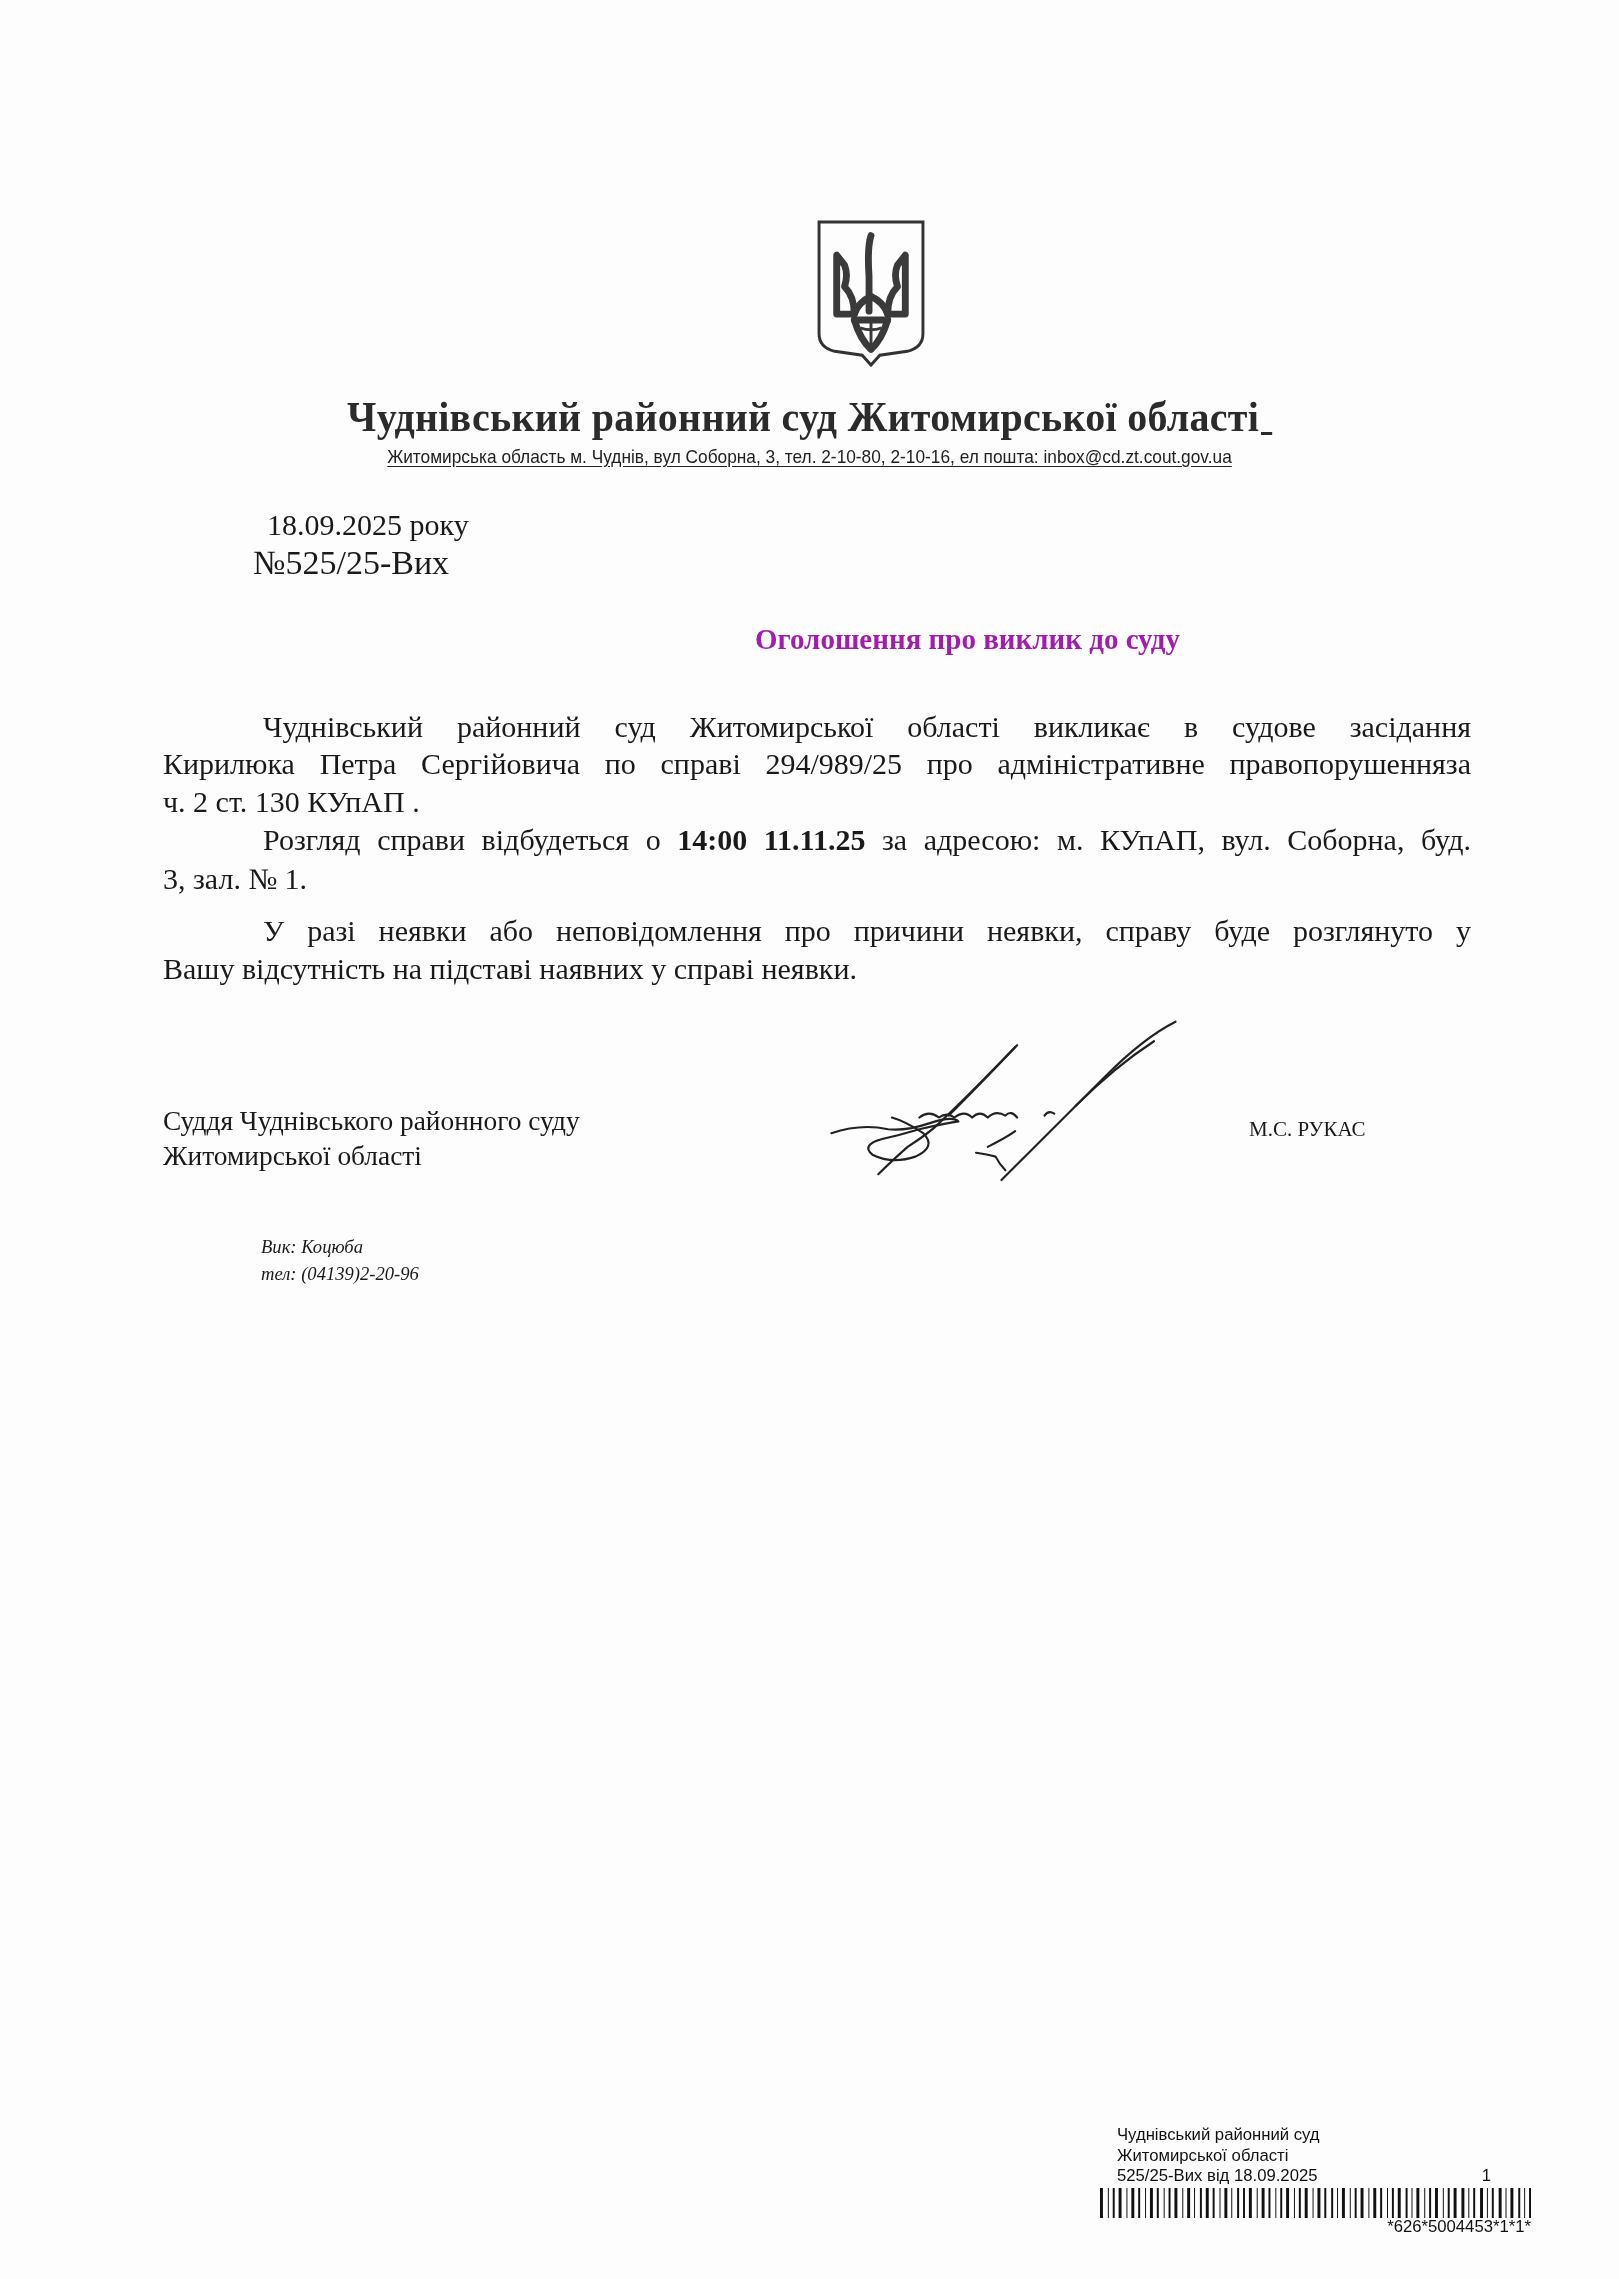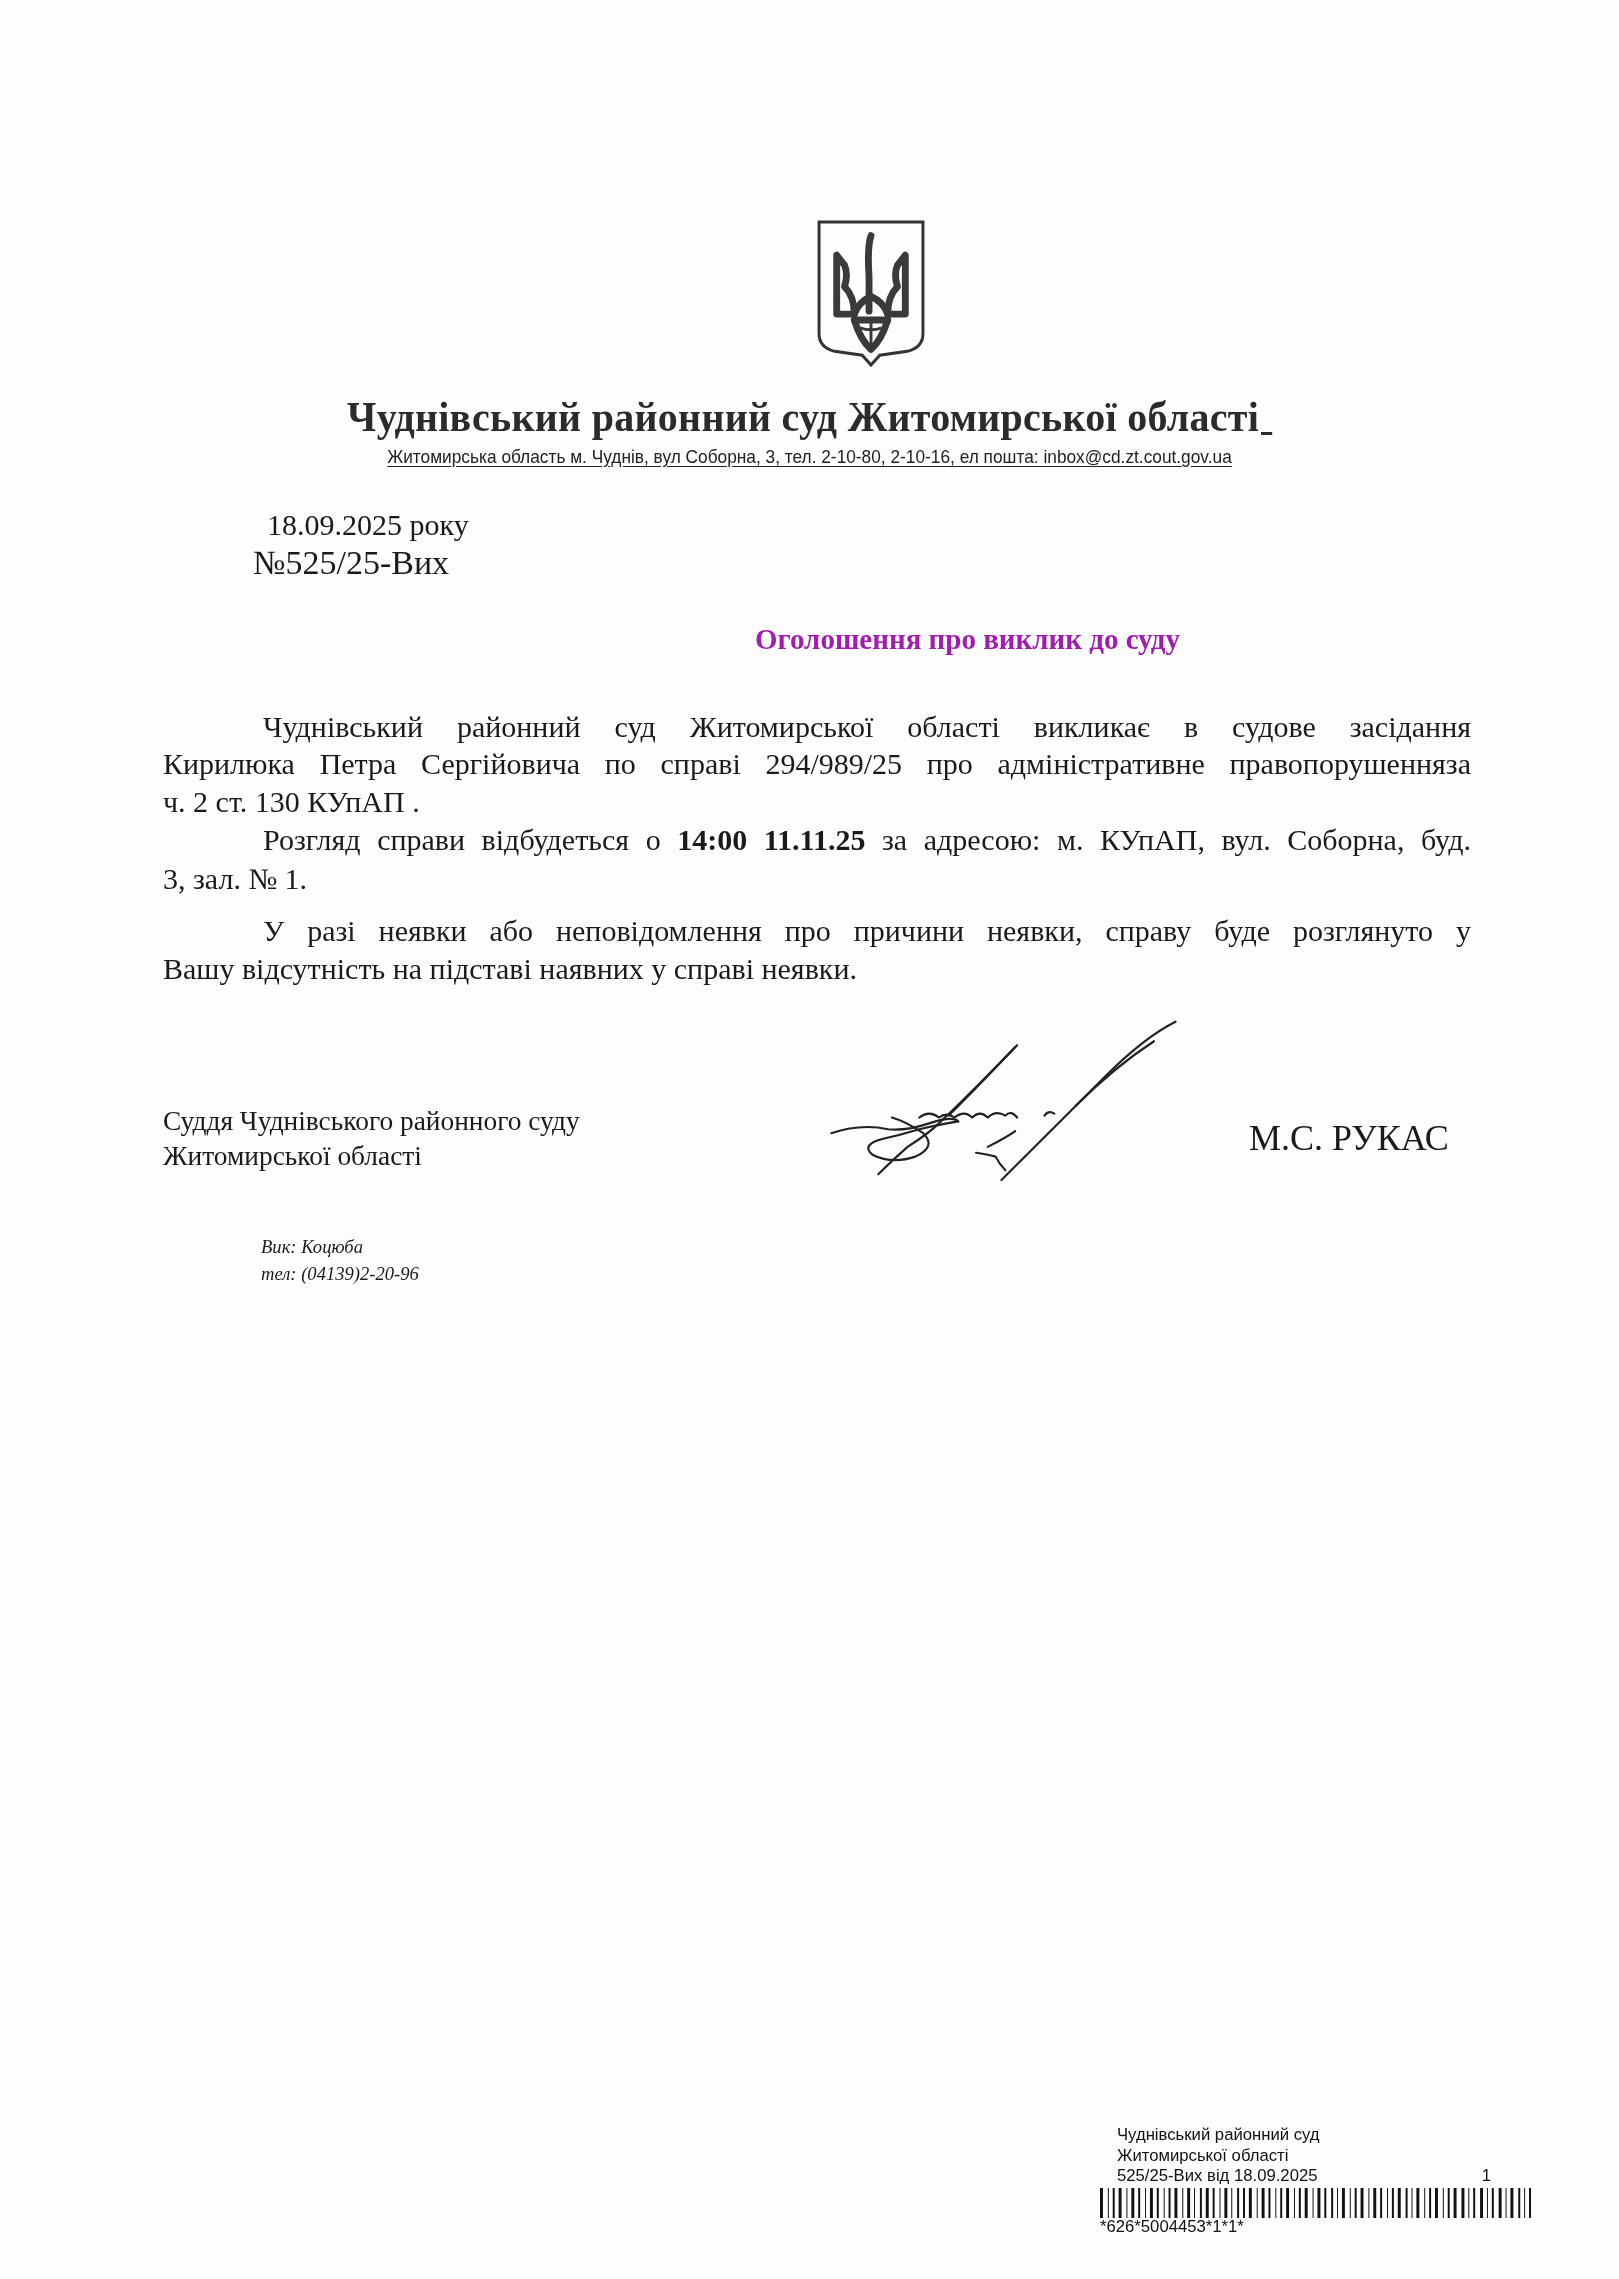--- a/index.html
+++ b/index.html
@@ -92,21 +92,21 @@
     .judge-title {
       left: 163px; top: 1104px;
       font-size: 27.4px;
       line-height: 35px;
     }
     .signature {
       left: 821px; top: 1008px; width: 490px; height: 176px;
     }
     .judge-name {
       left: 1249px; top: 1117px;
-      font-size: 36px;
+      font-size: 21px;
     }
 
     
     .executor {
       left: 261px; top: 1233px;
       font-style: italic;
       font-size: 18.6px;
       line-height: 27.4px;
     }
 
@@ -119,21 +119,21 @@
       line-height: 20.6px;
       color: #111;
     }
     .stamp .regline { position: relative; }
     .stamp .page-num { position: absolute; right: 57px; top: 0; }
     .barcode {
       left: 1100px; top: 2188px; width: 431px; height: 30px;
     }
     .barcode-text {
       left: 1100px; top: 2217px; width: 431px;
-      text-align: left;
+      text-align: right;
       font-family: "Liberation Sans", "DejaVu Sans", sans-serif;
       font-size: 16.7px;
       color: #111;
     }
   </style>
 </head>
 <body>
 
 <div class="abs coat">
   <svg width="112" height="149" viewBox="0 0 114 152">

